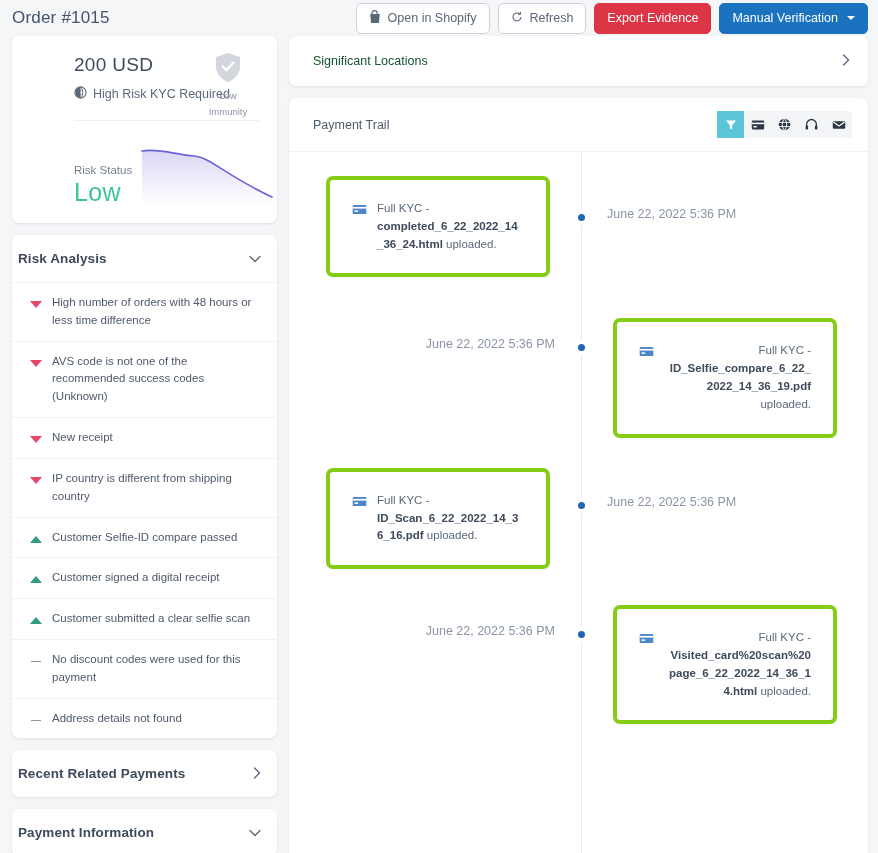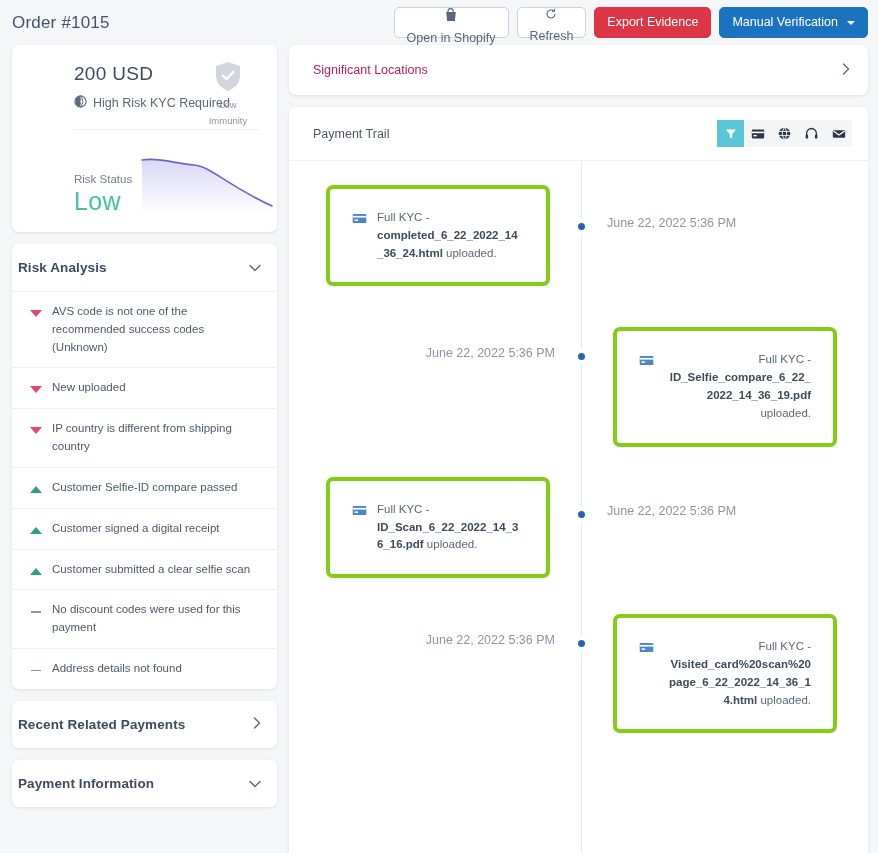--- a/index.html
+++ b/index.html
@@ -7,36 +7,36 @@
     width: 878px; height: 853px;
     background: #f4f6f8;
     font-family: "Liberation Sans", sans-serif;
     overflow: hidden;
     color: #3e4b5b;
   }
   .app { width: 878px; height: 853px; position: relative; background: #f4f6f8; }
 
   
   .header {
-    height: 45px;
+    height: 36px;
     display: flex; align-items: center;
     padding: 0 10px 0 12px;
     background: #f4f6f8;
   }
   .order-title {
     font-size: 17px; color: #46536b; font-weight: 400; letter-spacing: .2px;
   }
   .header-actions { margin-left: auto; display: flex; align-items: center; gap: 8px; }
   .btn {
     height: 31px; border-radius: 5px; font-size: 12.5px;
     display: inline-flex; align-items: center; gap: 7px;
     padding: 0 12px; cursor: pointer; white-space: nowrap;
     border: 1px solid transparent; line-height: 1;
   }
-  .btn-outline { background: #fff; border-color: #ccd2dd; color: #5b6878; flex-direction: column; }
+  .btn-outline { background: #fff; border-color: #ccd2dd; color: #5b6878; }
   .btn-danger  { background: #dc3545; color: #fff; border-color: #dc3545; font-weight: 400; }
   .btn-primary { background: #1b72bf; color: #fff; border-color: #1b72bf; }
   .caret-down {
     width: 0; height: 0; border-left: 4px solid transparent;
     border-right: 4px solid transparent; border-top: 4px solid currentColor;
     display: inline-block; margin-left: 2px;
   }
 
   
   .body-wrap { display: flex; gap: 12px; padding: 0 10px 0 12px; height: 808px; }
@@ -98,21 +98,21 @@
   }
   .tri.neutral::before {
     content:""; position:absolute; left:1px; top:5px;
     width:10px; height:1.5px; background:#8b95a6;
   }
 
   
   .locations-head {
     display: flex; align-items: center; justify-content: space-between;
     padding: 18px 18px 18px 24px;
-    font-size: 12.5px; color: #be185d; cursor: pointer;
+    font-size: 12.5px; color: #14532d; cursor: pointer;
   }
   .trail-head {
     display: flex; align-items: center; justify-content: space-between;
     padding: 13px 16px 13px 24px;
   }
   .trail-title { font-size: 12.5px; color: #4e5a6b; }
   .filter-group { display: flex; align-items: center; background: #f3f5f7; border-radius: 3px; }
   .fbtn {
     width: 27px; height: 27px; display: flex; align-items: center; justify-content: center;
     cursor: pointer; color: #2b3747;
@@ -253,25 +253,29 @@
           <span class="sec-title">Risk Analysis</span>
           <span class="chev">
             <svg width="12" height="8" viewBox="0 0 12 8">
                 <path d="M1 1.5 L6 6.5 L11 1.5" stroke="#5b6878" stroke-width="1.4" fill="none" stroke-linecap="round"></path>
               </svg>
           </span>
         </div>
 
         <div class="risk-item">
           <span class="tri down"></span>
+          <span>High number of orders with 48 hours or less time difference</span>
+        </div>
+        <div class="risk-item">
+          <span class="tri down"></span>
           <span>AVS code is not one of the recommended success codes (Unknown)</span>
         </div>
         <div class="risk-item">
           <span class="tri down"></span>
-          <span>New uploaded</span>
+          <span>New receipt</span>
         </div>
         <div class="risk-item">
           <span class="tri down"></span>
           <span>IP country is different from shipping country</span>
         </div>
         <div class="risk-item">
           <span class="tri up"></span>
           <span>Customer Selfie-ID compare passed</span>
         </div>
         <div class="risk-item">

